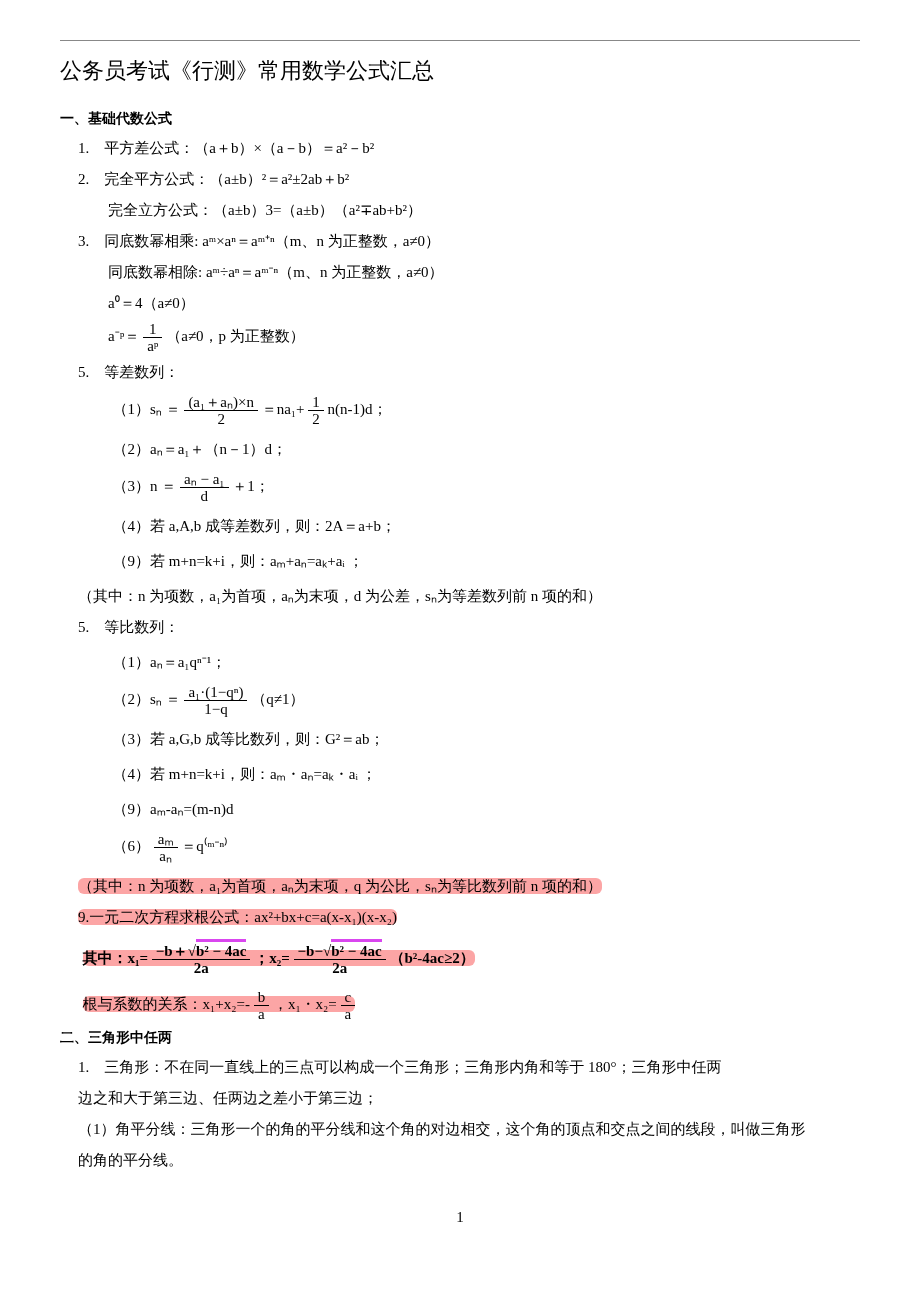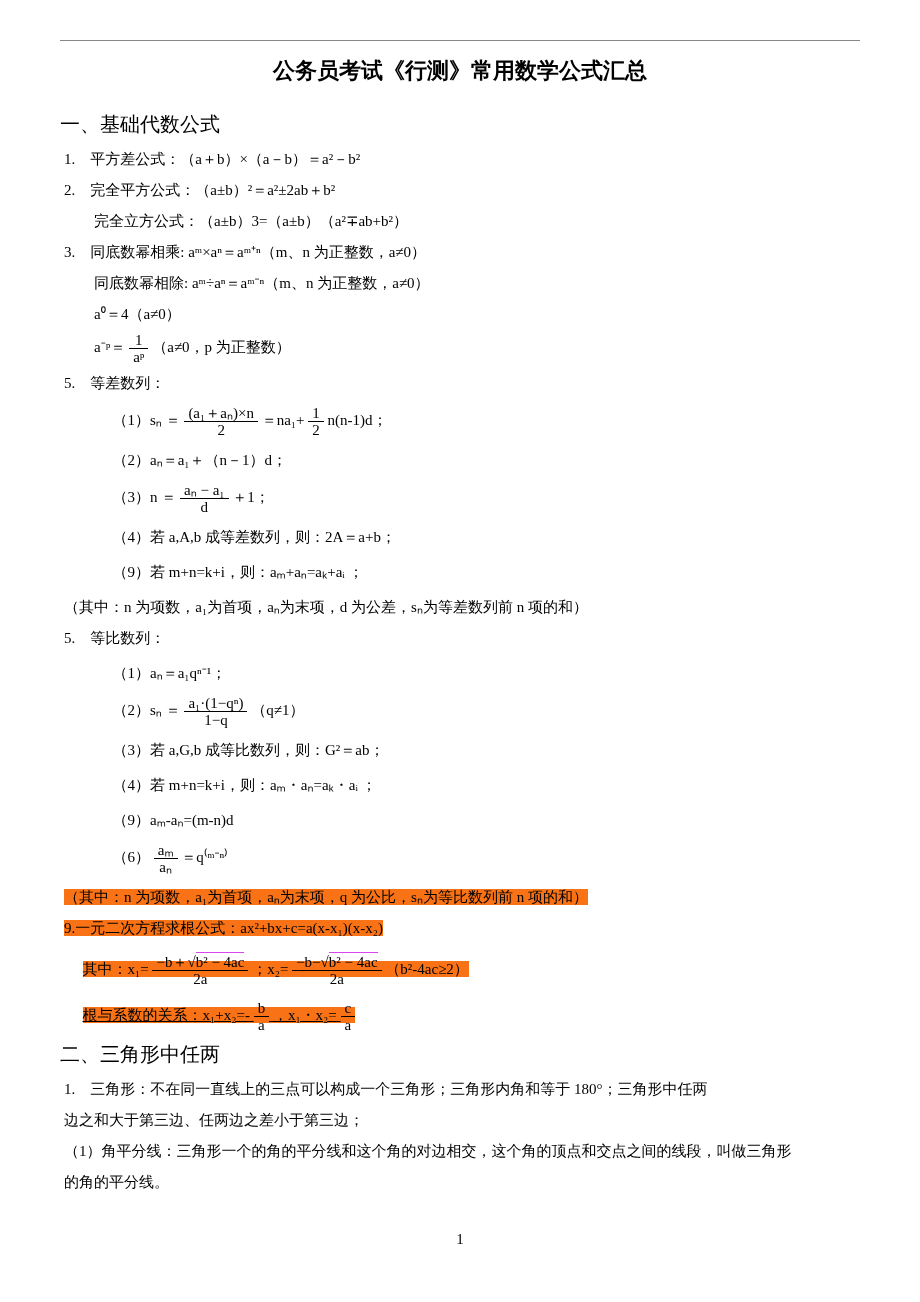--- a/index.html
+++ b/index.html
@@ -11,65 +11,65 @@
     width: 920px;
     margin: 0 auto;
     padding: 40px 60px;
     box-sizing: border-box;
   }
   .hr-line {
     border-top: 1px solid #888;
     margin-bottom: 10px;
   }
   .title {
-    text-align: center;
     font-size: 22px;
-    font-weight: bold;
+    font-weight: normal;
     margin: 10px 0 15px 0;
   }
   .section-head {
-    font-weight: normal;
-    font-size: 20px;
+    font-weight: bold;
+    font-size: 14px;
   }
   .indent {
     padding-left: 1.5em;
     margin: 2px 0;
   }
   .sub-indent {
     padding-left: 3.5em;
     margin: 8px 0;
   }
   .hl {
-    background: #f97316;
+    background: #fca5a5;
+    border-radius: 6px;
   }
   .frac {
     display: inline-block;
     vertical-align: middle;
     text-align: center;
     line-height: 1.1;
   }
   .frac .n {
     display: block;
     border-bottom: 1px solid #000;
     padding: 0 4px;
   }
   .frac .d {
     display: block;
     padding: 0 4px;
   }
   .sq {
-    border-top: 1px solid #d946ef;
+    border-top: 3px solid #d946ef;
     padding-top: 1px;
   }
   .page-num {
     text-align: center;
     margin-top: 30px;
   }
   .para {
-    margin: 4px 4px;
+    margin: 4px 18px;
   }
 </style>
 </head>
 <body>
 
 <div class="hr-line"></div>
 
 <div class="title">公务员考试《行测》常用数学公式汇总</div>
 
 <div class="section-head">一、基础代数公式</div>
@@ -142,37 +142,37 @@
   <span class="frac">
     <span class="n">aₘ</span>
     <span class="d">aₙ</span>
   </span>
   <span>＝q⁽ᵐ⁻ⁿ⁾</span>
 </div>
 
 <div class="para"><span class="hl">（其中：n 为项数，a₁为首项，aₙ为末项，q 为公比，sₙ为等比数列前 n 项的和）</span></div>
 <div class="para"><span class="hl">9.一元二次方程求根公式：ax²+bx+c=a(x-x₁)(x-x₂)</span></div>
 
-<div class="indent" style="margin-top:12px;">
+<div class="indent" style="margin-top:12px;font-weight:bold;">
   <span class="hl">
     <span>其中：x₁=</span>
     <span class="frac">
       <span class="n"><span>−b＋√</span><span class="sq">b² − 4ac</span></span>
       <span class="d">2a</span>
     </span>
     <span>；x₂=</span>
     <span class="frac">
       <span class="n"><span>−b−√</span><span class="sq">b² − 4ac</span></span>
       <span class="d">2a</span>
     </span>
     <span>（b²-4ac≥2）</span>
   </span>
 </div>
 
-<div class="indent" style="margin-top:12px;text-decoration:underline;">
+<div class="indent" style="margin-top:12px;">
   <span class="hl">
     <span>根与系数的关系：x₁+x₂=-</span>
     <span class="frac">
       <span class="n">b</span>
       <span class="d">a</span>
     </span>
     <span>，x₁・x₂=</span>
     <span class="frac">
       <span class="n">c</span>
       <span class="d">a</span>

